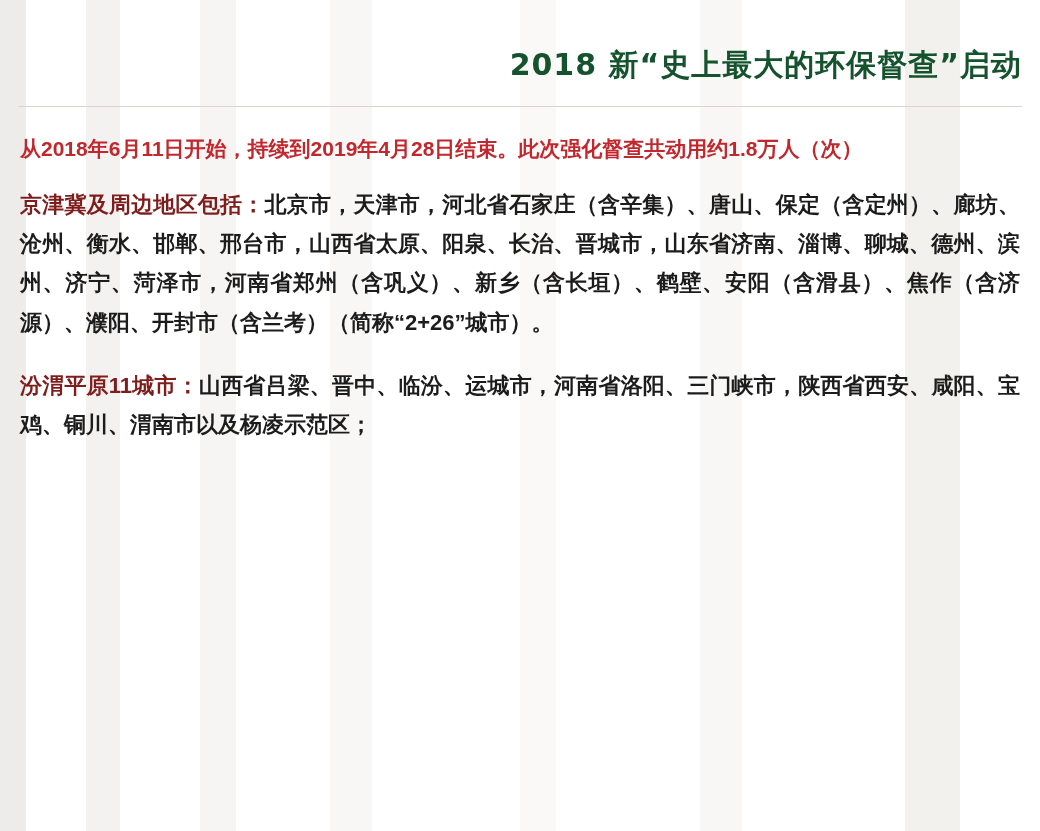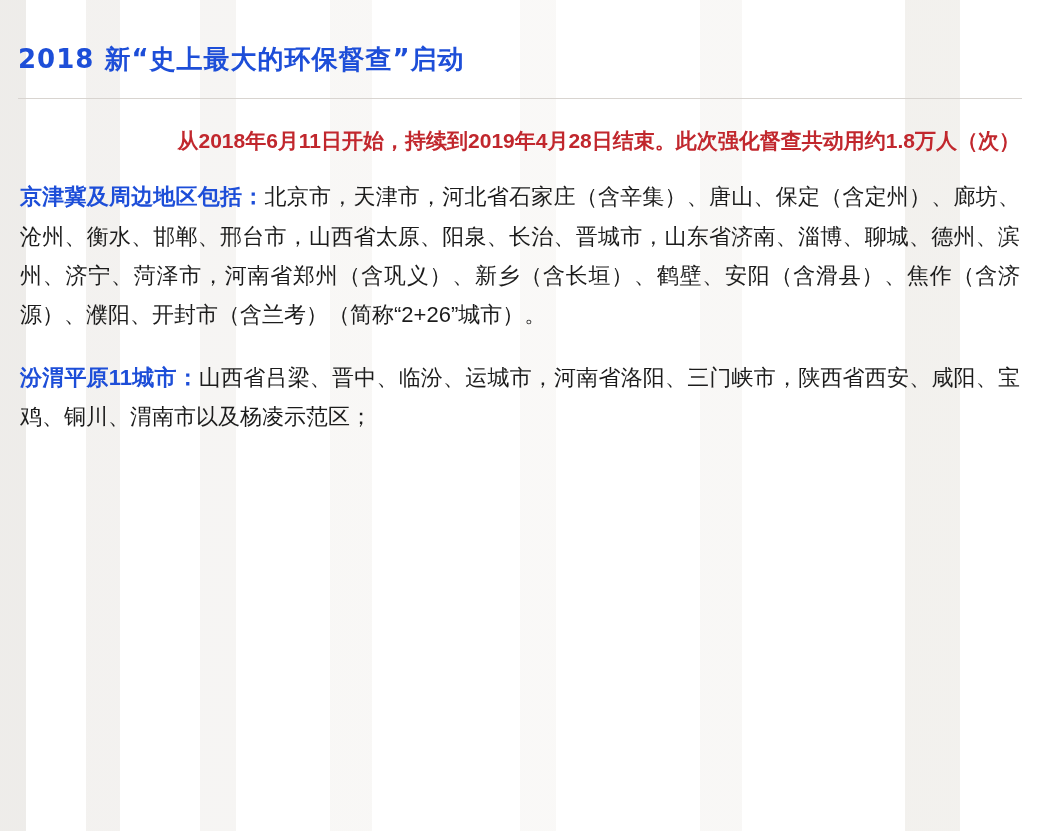--- a/index.html
+++ b/index.html
@@ -56,24 +56,24 @@
   .page {
     position: relative;
     z-index: 1;
     width: 1040px;
     height: 831px;
     box-sizing: border-box;
     padding: 0 18px;
   }
 
   .headline {
-    text-align: left;
-    font-size: 26px;
+    text-align: right;
+    font-size: 30px;
     font-weight: bold;
-    color: #1d4ed8;
+    color: #14532d;
     letter-spacing: 1px;
     padding-top: 26px;
     line-height: 1.25;
     white-space: nowrap;
     font-family: "DejaVu Sans", "Liberation Sans", sans-serif;
   }
 
   .rule {
     margin: 22px 0 0 0;
     border: 0;
@@ -82,43 +82,42 @@
   }
 
   .lede {
     color: #c1272d;
     font-size: 21px;
     font-weight: bold;
     line-height: 1.5;
     margin-top: 26px;
     padding: 0 2px;
     white-space: nowrap;
-    text-align: right;
   }
 
   .para {
     font-size: 22px;
     line-height: 1.78;
     color: #1c1c1c;
     margin-top: 14px;
     padding: 0 2px;
     text-align: justify;
   }
 
   .para.spaced {
     margin-top: 24px;
   }
 
   .lead-label {
     font-weight: bold;
-    color: #1d4ed8;
+    color: #7f1d1d;
   }
 
   .body-text {
-    font-weight: normal;
+    font-weight: bold;
   }
 </style>
 </head>
 <body>
 
 <div class="bg-texture"></div>
 
 <div class="page">
 
   <h1 class="headline">2018 新“史上最大的环保督查”启动</h1>

